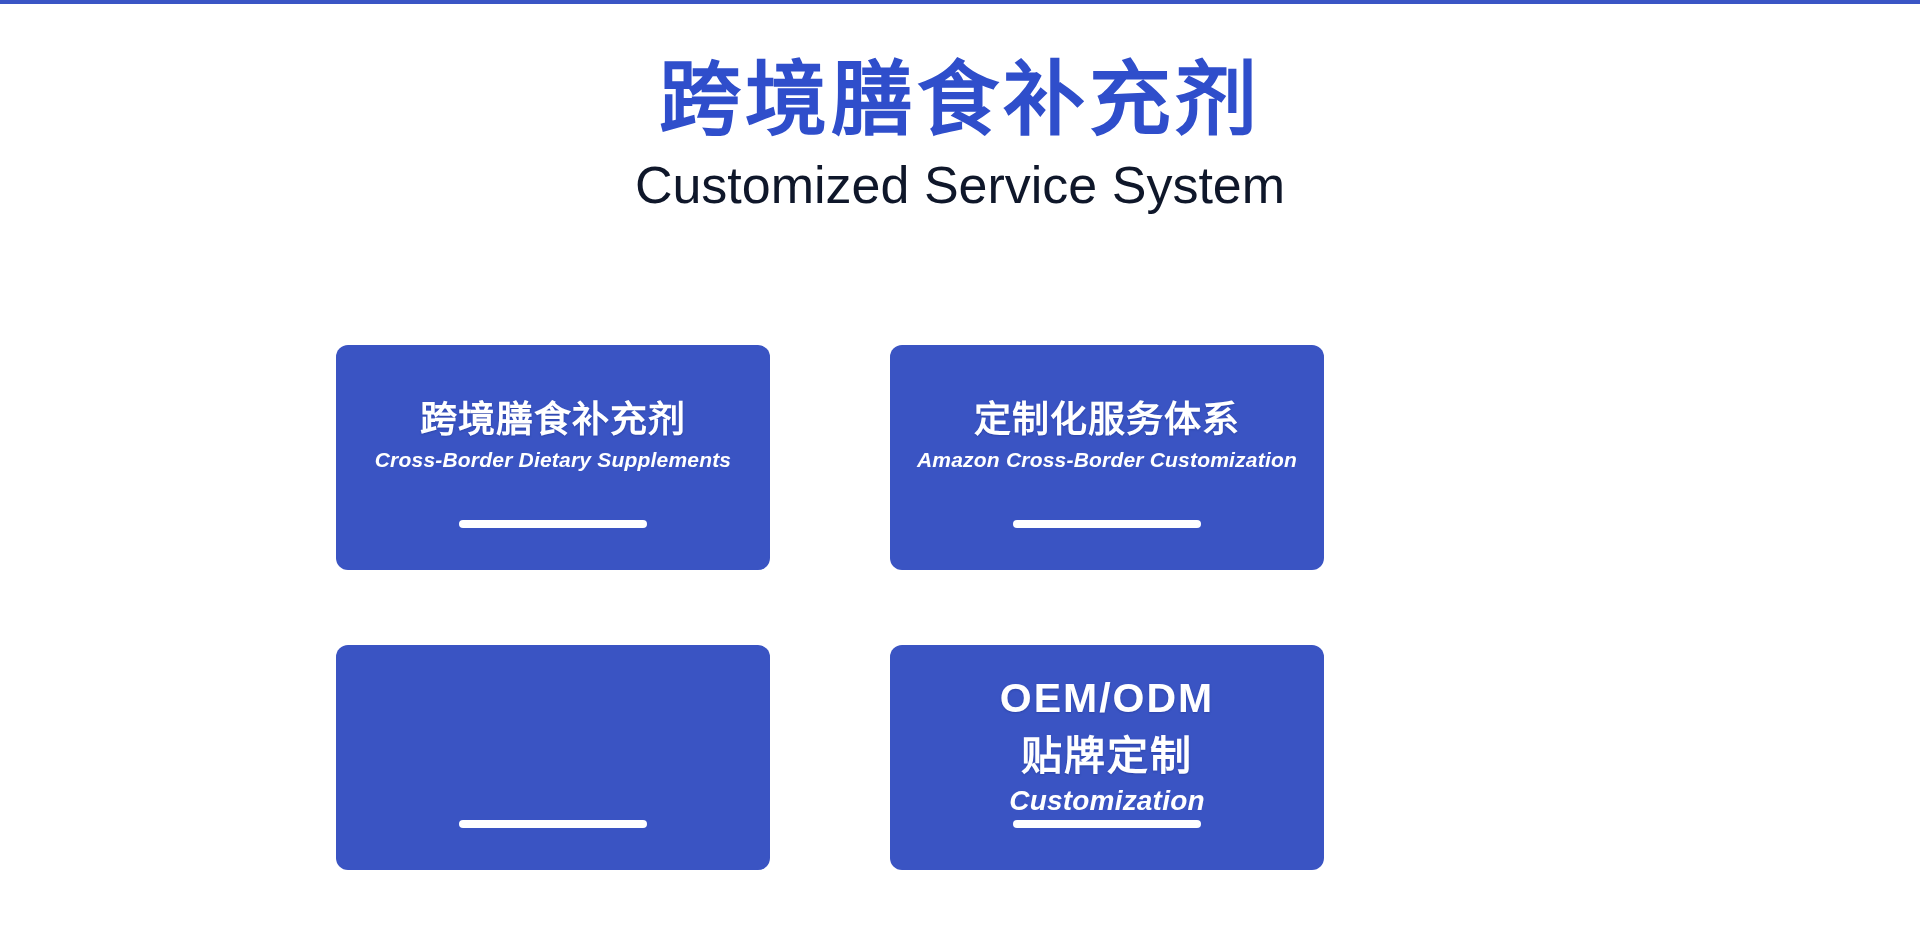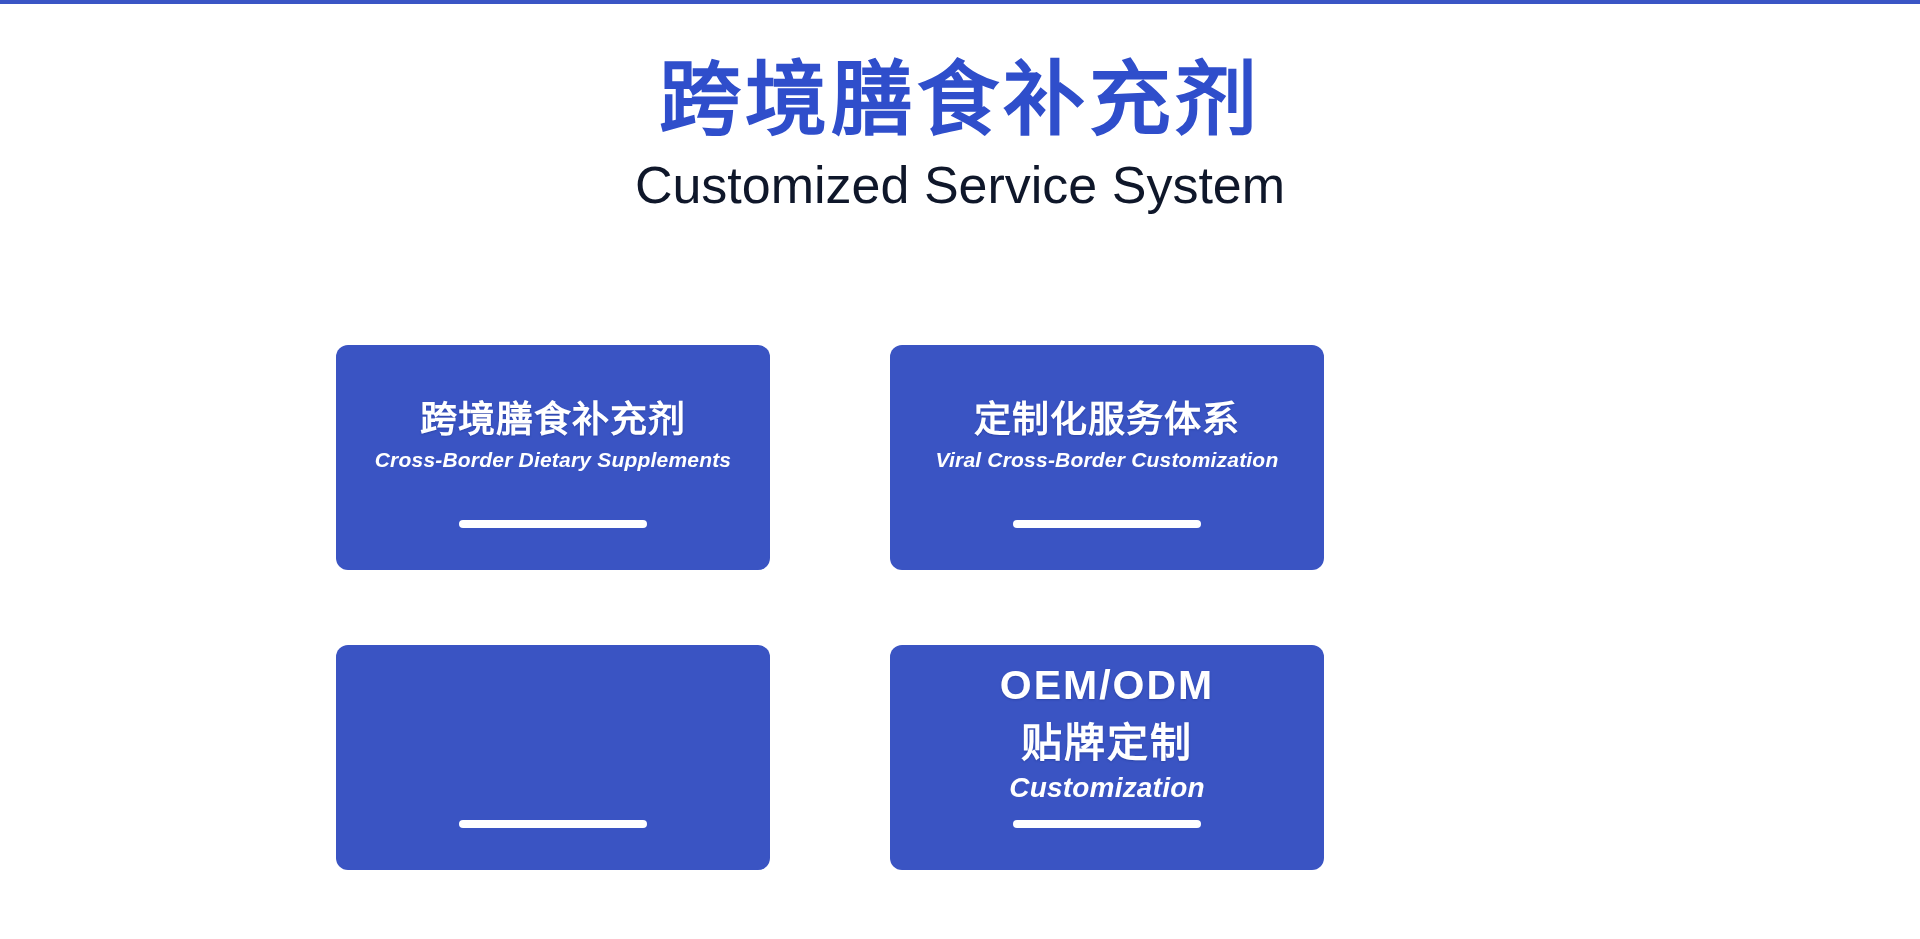--- a/index.html
+++ b/index.html
@@ -94,21 +94,21 @@
   .card-body {
     width: 100%;
     display: flex;
     flex-direction: column;
     align-items: center;
   }
 
   
   .card.layout-single .card-body { padding-top: 52px; }
   
-  .card.layout-stacked .card-body { padding-top: 16px; }
+  .card.layout-stacked .card-body { padding-top: 29px; }
 
   .card-title {
     color: #ffffff;
     font-size: 37px;
     line-height: 46px;
     font-weight: 700;
     letter-spacing: 1px;
     white-space: nowrap;
     text-align: center;
     margin: 0;
@@ -177,21 +177,21 @@
             <span class="brand"></span><span>Cross-Border Dietary Supplements</span>
           </div>
         </div>
         <div class="card-divider"></div>
       </div>
 
       <div class="card layout-single">
         <div class="card-body">
           <div class="card-title">定制化服务体系</div>
           <div class="card-sub">
-            <span class="brand">Viral</span>&nbsp;<span>Cross-Border Customization</span>
+            <span class="brand">Amazon</span>&nbsp;<span>Cross-Border Customization</span>
           </div>
         </div>
         <div class="card-divider"></div>
       </div>
 
 
     </div>
 
     <div class="card-row row-2">
 

